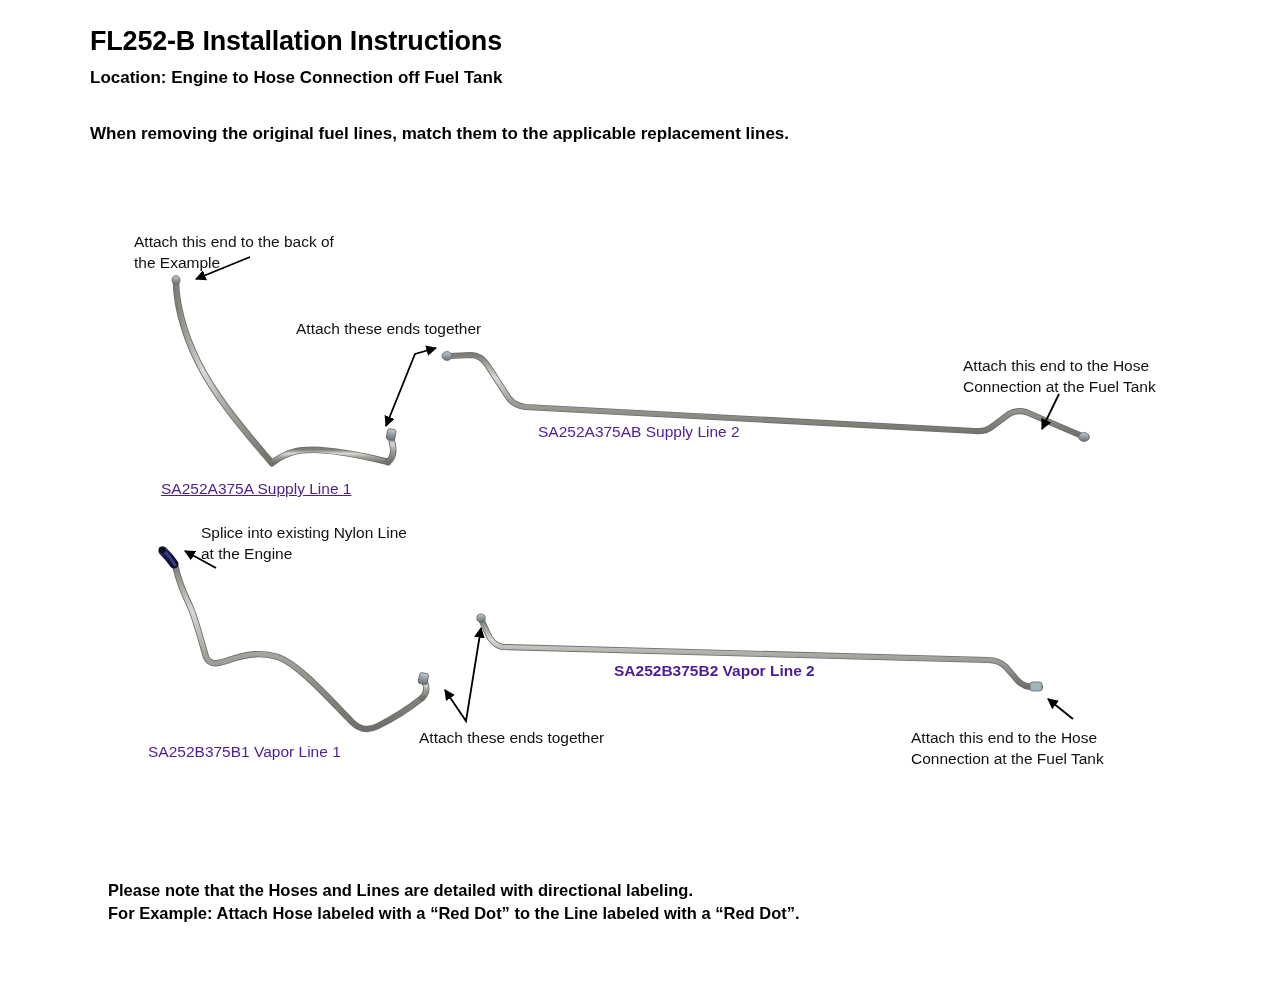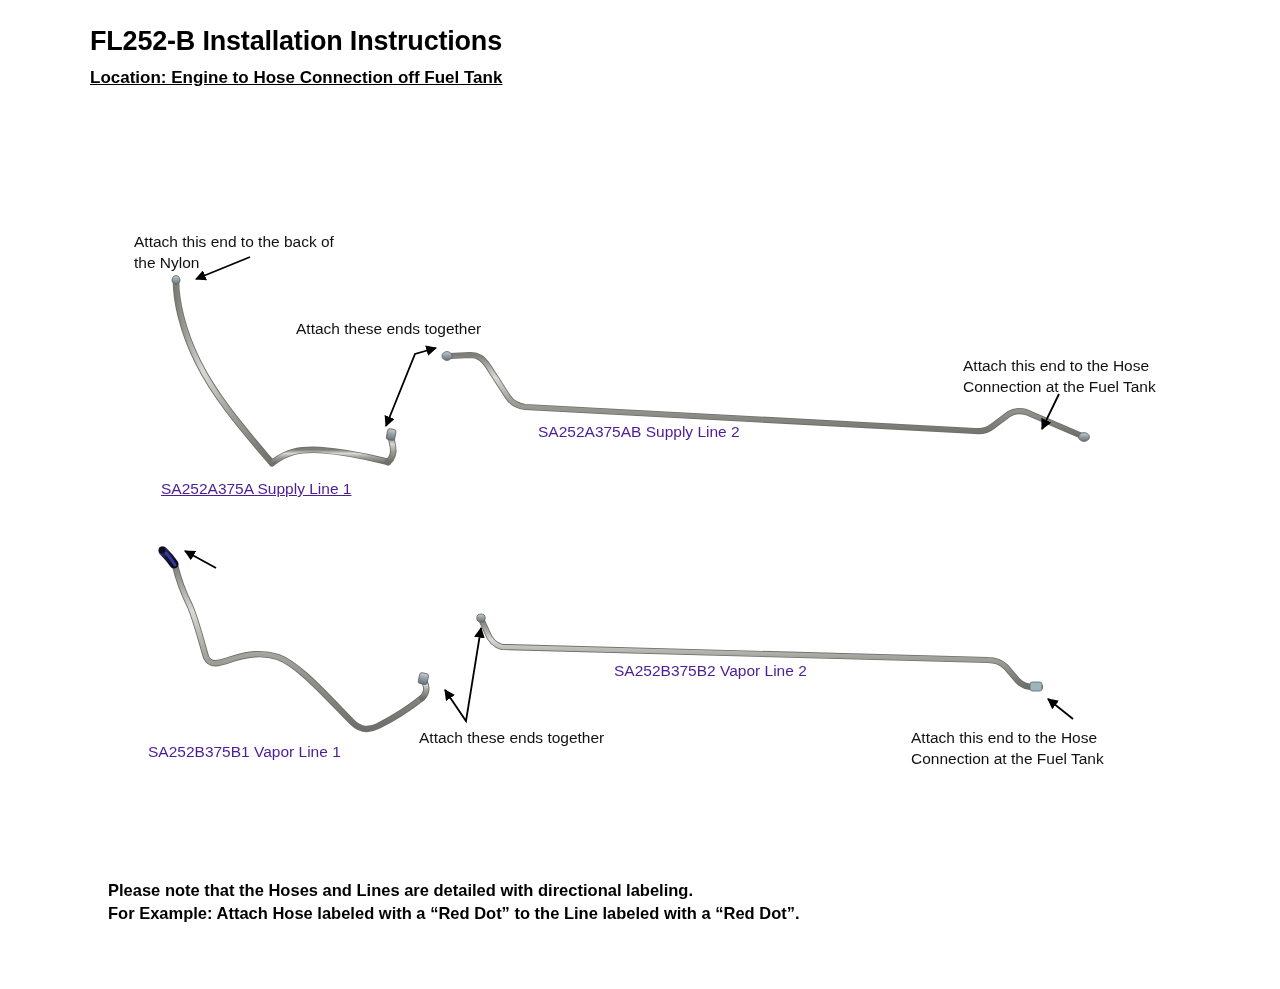--- a/index.html
+++ b/index.html
@@ -27,21 +27,20 @@
     letter-spacing: -0.2px;
     white-space: nowrap;
   }
   .doc-subtitle {
     position: absolute;
     left: 90px;
     top: 68px;
     font-size: 17px;
     font-weight: bold;
     white-space: nowrap;
-    text-decoration: underline;
   }
   .doc-instruction {
     position: absolute;
     left: 90px;
     top: 124px;
     font-size: 17px;
     font-weight: bold;
     white-space: nowrap;
   }
   .footer-line {
@@ -76,45 +75,50 @@
     pointer-events: none;
   }
 </style>
 </head>
 <body>
 
 <div id="page">
 
   <div class="doc-title">FL252-B Installation Instructions</div>
   <div class="doc-subtitle">Location: Engine to Hose Connection off Fuel Tank</div>
+  <div class="doc-instruction">When removing the original fuel lines, match them to the applicable replacement lines.</div>
 
   <div class="anno" style="left:134px; top:231px;">
     <div>Attach this end to the back of</div>
-    <div>the Nylon</div>
+    <div>the Example</div>
   </div>
 
   <div class="anno" style="left:296px; top:318px;">Attach these ends together</div>
 
   <div class="anno" style="left:963px; top:355px;">
     <div>Attach this end to the Hose</div>
     <div>Connection at the Fuel Tank</div>
   </div>
 
+  <div class="anno" style="left:201px; top:522px;">
+    <div>Splice into existing Nylon Line</div>
+    <div>at the Engine</div>
+  </div>
 
   <div class="anno" style="left:419px; top:727px;">Attach these ends together</div>
 
   <div class="anno" style="left:911px; top:727px;">
     <div>Attach this end to the Hose</div>
     <div>Connection at the Fuel Tank</div>
   </div>
 
   <div class="part-label" style="left:161px; top:480px;text-decoration:underline;">SA252A375A Supply Line 1</div>
   <div class="part-label" style="left:538px; top:423px;">SA252A375AB Supply Line 2</div>
   <div class="part-label" style="left:148px; top:743px;text-align:right;">SA252B375B1 Vapor Line 1</div>
-  <div class="part-label" style="left:614px; top:662px;">SA252B375B2 Vapor Line 2</div>
+  <div class="part-label" style="left:614px; top:662px;font-weight:bold;">SA252B375B2 Vapor Line 2</div>
 
   <div class="footer-line" id="footer-note-1">Please note that the Hoses and Lines are detailed with directional labeling.</div>
   <div class="footer-line" id="footer-note-2">For Example: Attach Hose labeled with a “Red Dot” to the Line labeled with a “Red Dot”.</div>
 
   <svg id="diagram-svg" viewBox="0 0 1280 989">
     <defs>
       <linearGradient id="tubeGradV" x1="0" y1="0" x2="0" y2="1">
         <stop offset="0%" stop-color="#7e7e79"></stop>
         <stop offset="28%" stop-color="#d8d8d4"></stop>
         <stop offset="55%" stop-color="#a3a39e"></stop>

